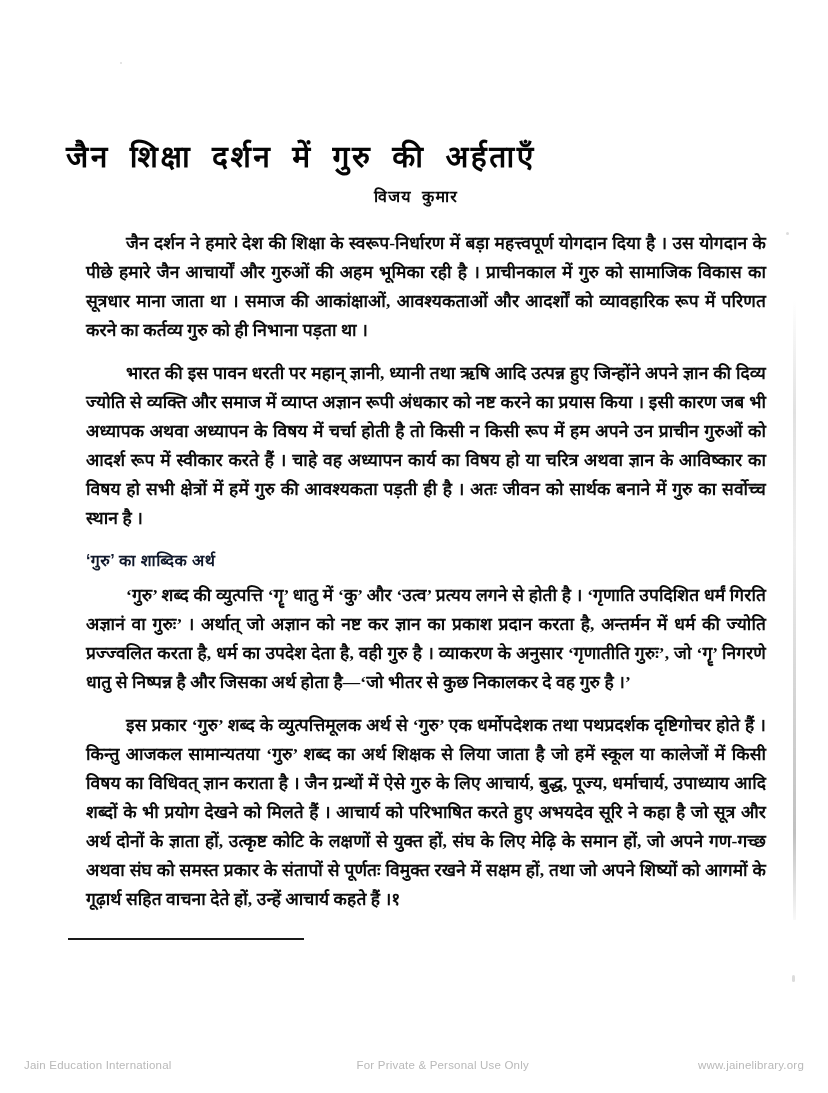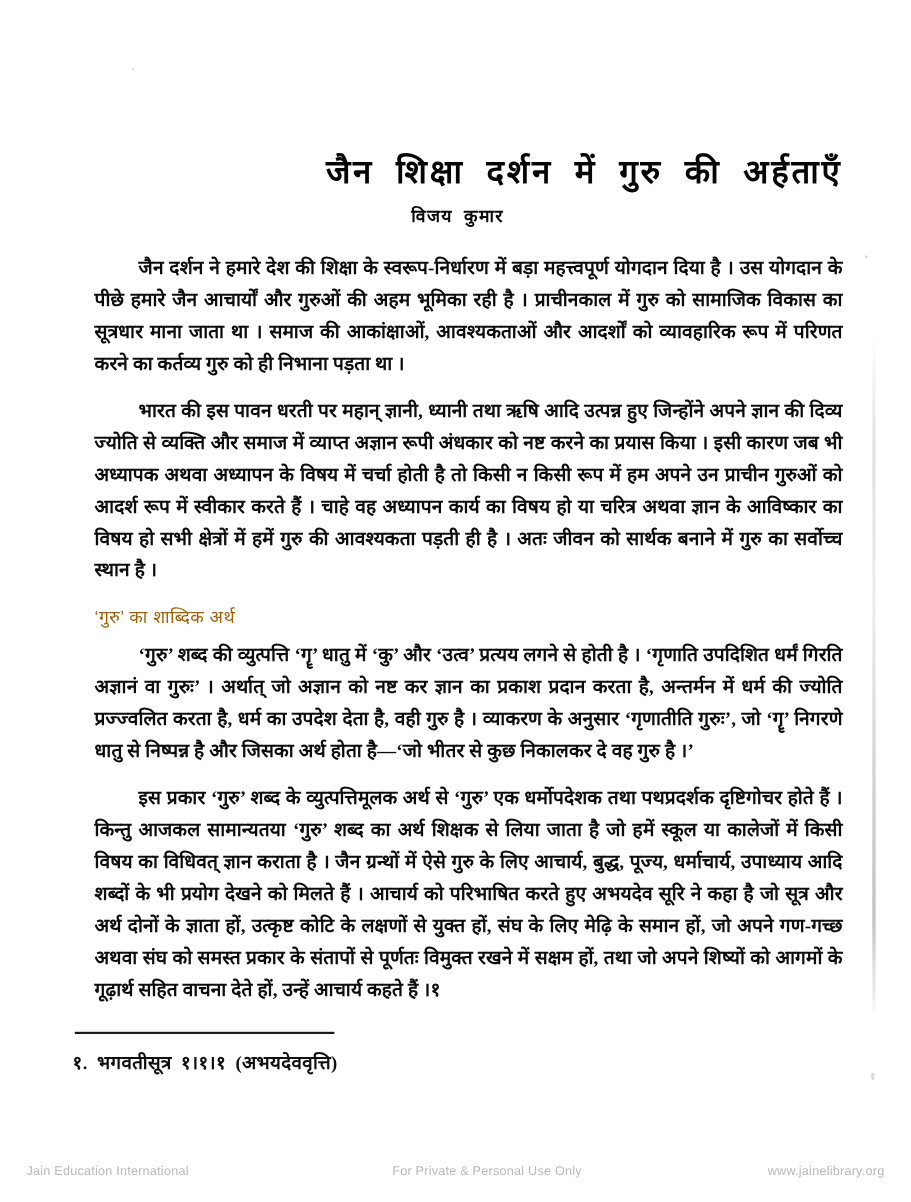--- a/index.html
+++ b/index.html
@@ -45,21 +45,21 @@
   .content {
     position: absolute;
     left: 66px;
     top: 0;
     width: 700px;
   }
 
   .title {
     margin: 0;
     padding-top: 140px;
-    text-align: right;
+    text-align: left;
     font-family: "Liberation Sans", "DejaVu Sans", sans-serif;
     font-weight: bold;
     font-size: 30px;
     letter-spacing: 2.5px;
     word-spacing: 9px;
     color: #050505;
     line-height: 1.15;
   }
   .author {
     margin: 10px 0 4px 0;
@@ -88,22 +88,22 @@
     font-weight: 600;
     letter-spacing: 0.1px;
   }
   p.para.indent { text-indent: 40px; }
   p.para.last { margin-bottom: 0; }
 
   h2.subhead {
     margin: 16px 0 10px 0;
     font-family: "Liberation Sans", "DejaVu Sans", sans-serif;
     font-size: 16px;
-    font-weight: normal;
-    color: #a16207;
+    font-weight: bold;
+    color: #0f172a;
     letter-spacing: 0.4px;
   }
 
   .footnote-zone {
     margin-top: 24px;
   }
   .footnote-rule {
     width: 236px;
     height: 2px;
     background: #1a1a1a;
@@ -162,21 +162,20 @@
       <h2 class="subhead">‘गुरु’ का शाब्दिक अर्थ</h2>
 
       <p class="para indent">‘गुरु’ शब्द की व्युत्पत्ति ‘गॄ’ धातु में ‘कु’ और ‘उत्व’ प्रत्यय लगने से होती है । ‘गृणाति उपदिशित धर्मं गिरति अज्ञानं वा गुरुः’ । अर्थात् जो अज्ञान को नष्ट कर ज्ञान का प्रकाश प्रदान करता है, अन्तर्मन में धर्म की ज्योति प्रज्ज्वलित करता है, धर्म का उपदेश देता है, वही गुरु है । व्याकरण के अनुसार ‘गृणातीति गुरुः’, जो ‘गॄ’ निगरणे धातु से निष्पन्न है और जिसका अर्थ होता है—‘जो भीतर से कुछ निकालकर दे वह गुरु है ।’</p>
 
       <p class="para indent last">इस प्रकार ‘गुरु’ शब्द के व्युत्पत्तिमूलक अर्थ से ‘गुरु’ एक धर्मोपदेशक तथा पथप्रदर्शक दृष्टिगोचर होते हैं । किन्तु आजकल सामान्यतया ‘गुरु’ शब्द का अर्थ शिक्षक से लिया जाता है जो हमें स्कूल या कालेजों में किसी विषय का विधिवत् ज्ञान कराता है । जैन ग्रन्थों में ऐसे गुरु के लिए आचार्य, बुद्ध, पूज्य, धर्माचार्य, उपाध्याय आदि शब्दों के भी प्रयोग देखने को मिलते हैं । आचार्य को परिभाषित करते हुए अभयदेव सूरि ने कहा है जो सूत्र और अर्थ दोनों के ज्ञाता हों, उत्कृष्ट कोटि के लक्षणों से युक्त हों, संघ के लिए मेढ़ि के समान हों, जो अपने गण-गच्छ अथवा संघ को समस्त प्रकार के संतापों से पूर्णतः विमुक्त रखने में सक्षम हों, तथा जो अपने शिष्यों को आगमों के गूढ़ार्थ सहित वाचना देते हों, उन्हें आचार्य कहते हैं ।१</p>
 
     </div>
 
     <div class="footnote-zone">
       <div class="footnote-rule"></div>
-      <p class="footnote">१. भगवतीसूत्र १।१।१ (अभयदेववृत्ति)</p>
     </div>
 
   </div>
 
   <div class="footer">
     <div class="slot left">Jain Education International</div>
     <div class="slot center">For Private &amp; Personal Use Only</div>
     <div class="slot right">www.jainelibrary.org</div>
   </div>
 

